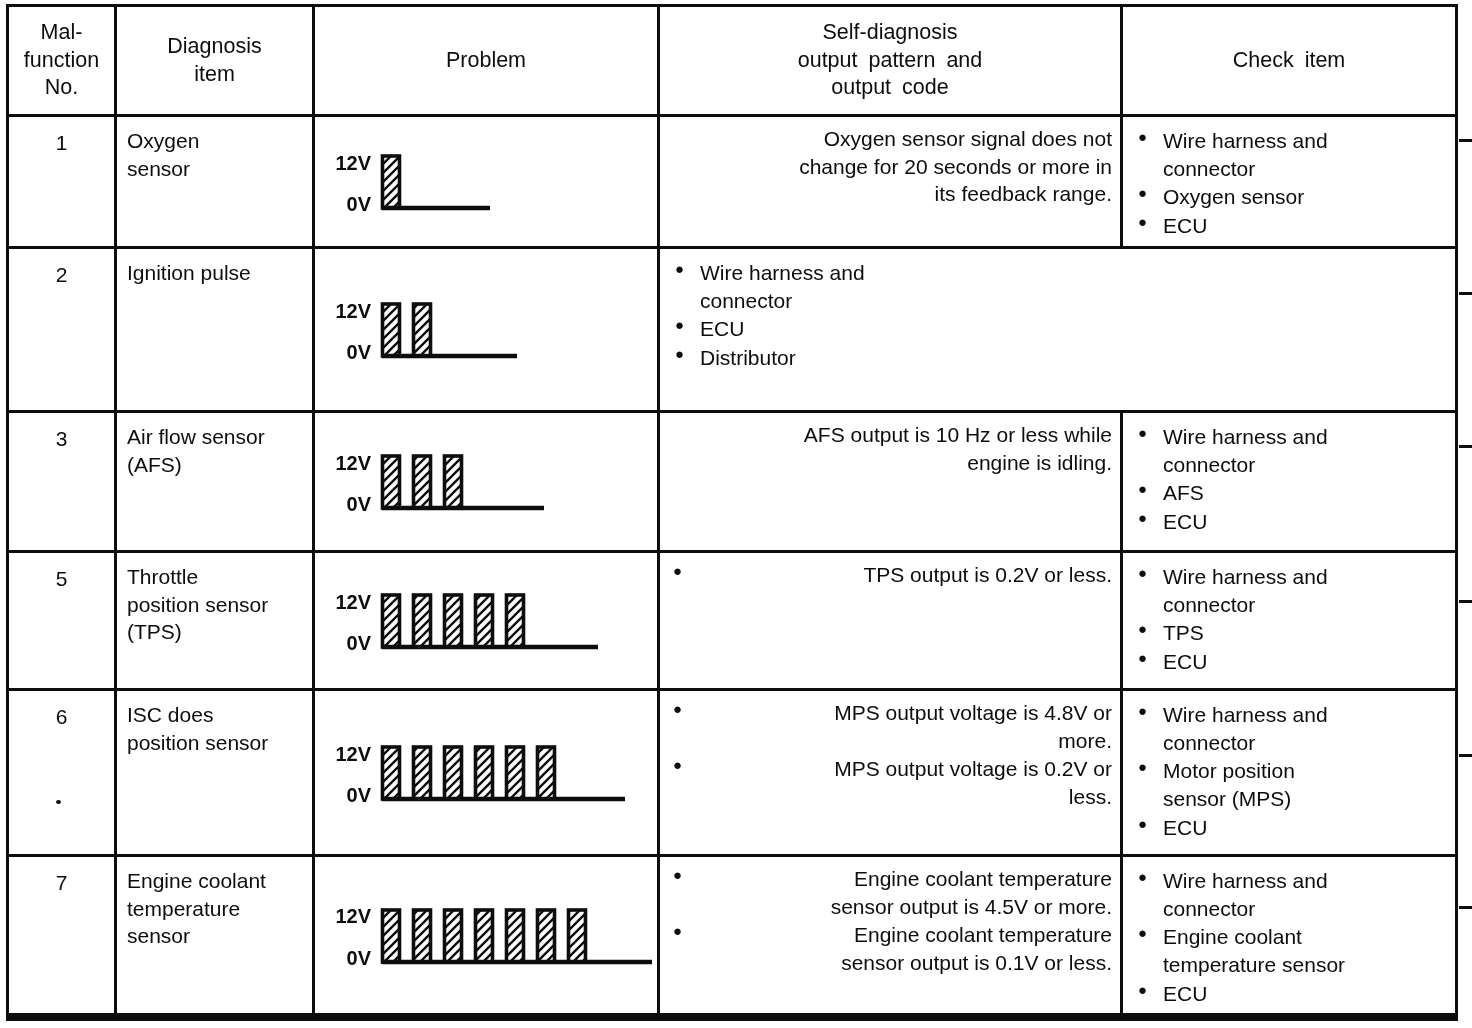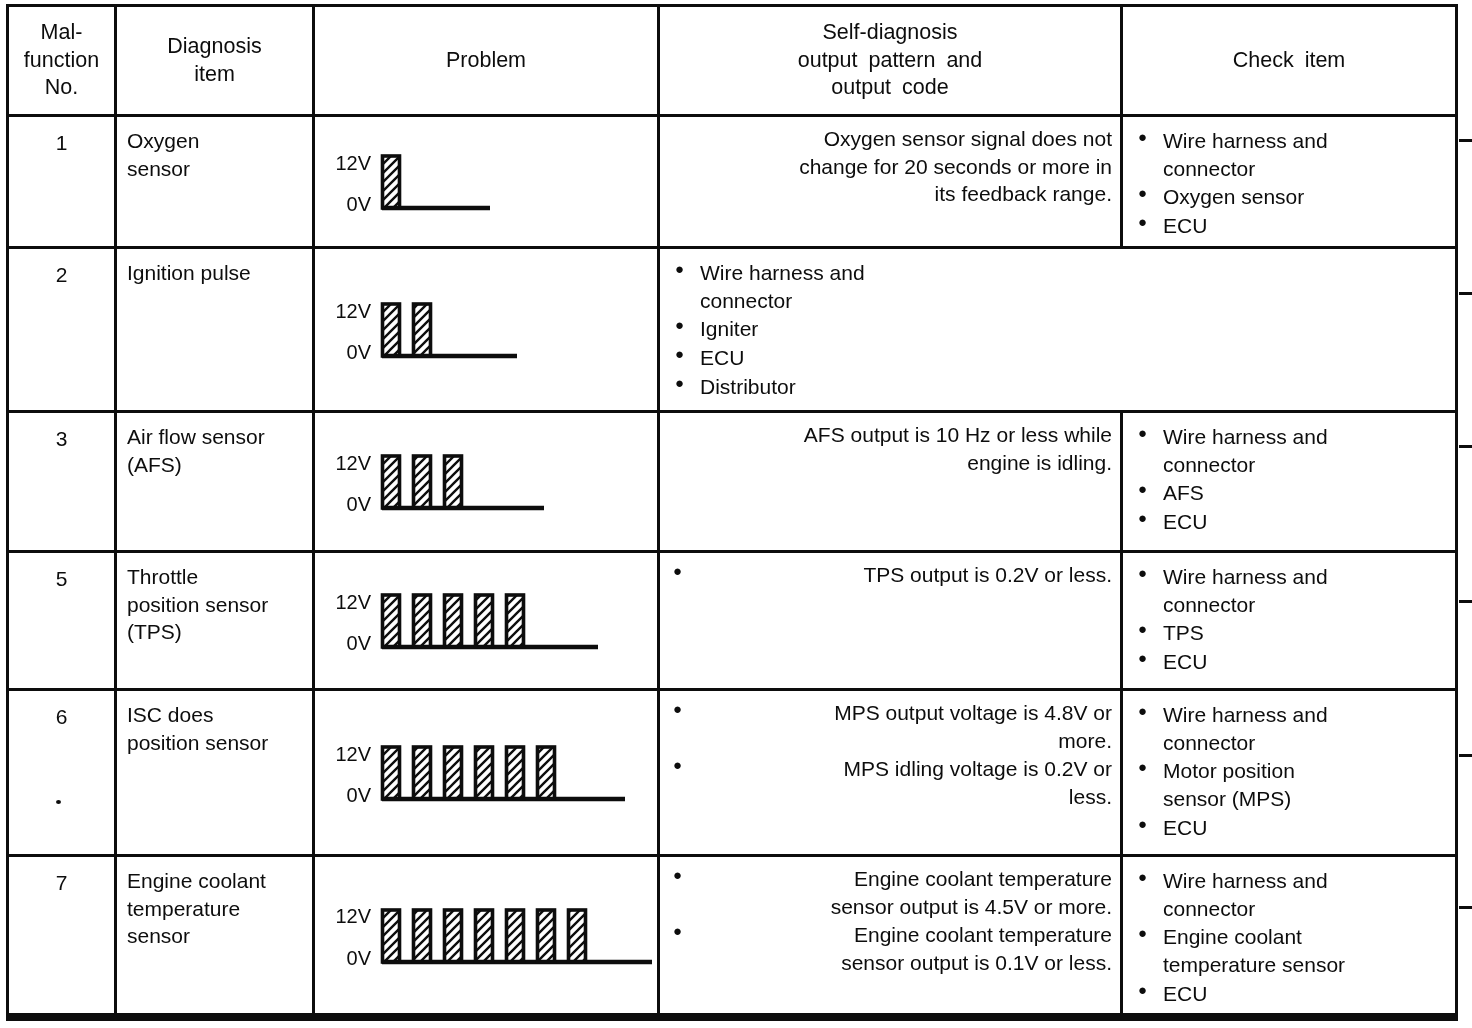--- a/index.html
+++ b/index.html
@@ -47,21 +47,21 @@
   .c-item{padding:10px 6px 16px 10px;}
   .c-pattern{display:flex;align-items:center;}
   .c-problem{padding:8px 8px 0 10px;text-align:right;}
   .c-check{padding:10px 16px 0 12px;}
   
   .wave{display:flex;align-items:center;margin-left:12px;}
   .wlabels{
     display:flex;flex-direction:column;justify-content:space-between;
     height:64px;min-width:44px;
     text-align:right;margin-right:9px;
-    font-size:20px;font-weight:400;
+    font-size:20px;font-weight:700;
   }
   .wlabels .lo{transform:translateY(4px);}
   .wsvg{line-height:0;}
   
   .li{white-space:pre-line;}
   .blist .li{position:relative;padding-left:28px;margin-bottom:1px;}
   .blist .li::before{
     content:"\25CF";
     position:absolute;left:3px;top:0px;
     font-size:15px;
@@ -139,21 +139,21 @@
                     <path d="M-2,2 l4,-4 M0,9 l9,-9 M7,11 l4,-4" stroke="#0d0d0d" stroke-width="2.4" fill="none"></path>
                   </pattern>
                 </defs>
                 <line x1="2" y1="59" x2="137" y2="59" stroke="#0d0d0d" stroke-width="4.6"></line>
                 <rect x="2.5" y="7" width="17" height="52" fill="url(#hatch1)" stroke="#0d0d0d" stroke-width="3.6"></rect>
                 <rect x="33.5" y="7" width="17" height="52" fill="url(#hatch1)" stroke="#0d0d0d" stroke-width="3.6"></rect>
               </svg></div>
         </div>
       </div>
       <div class="cell c-check blist"><div class="li">Wire harness and
-connector</div><div class="li">Igniter</div><div class="li">ECU</div><div class="li">Distributor</div></div>
+connector</div><div class="li">ECU</div><div class="li">Distributor</div></div>
     </div>
 
     <div class="trow" style="height:140px">
       <div class="cell c-no">3</div>
       <div class="cell c-item">Air flow sensor
 (AFS)</div>
       <div class="cell c-pattern">
         <div class="wave">
           <div class="wlabels">
             <span class="hi">12V</span>
@@ -229,21 +229,21 @@
                 <rect x="2.5" y="7" width="17" height="52" fill="url(#hatch4)" stroke="#0d0d0d" stroke-width="3.6"></rect>
                 <rect x="33.5" y="7" width="17" height="52" fill="url(#hatch4)" stroke="#0d0d0d" stroke-width="3.6"></rect>
                 <rect x="64.5" y="7" width="17" height="52" fill="url(#hatch4)" stroke="#0d0d0d" stroke-width="3.6"></rect>
                 <rect x="95.5" y="7" width="17" height="52" fill="url(#hatch4)" stroke="#0d0d0d" stroke-width="3.6"></rect>
                 <rect x="126.5" y="7" width="17" height="52" fill="url(#hatch4)" stroke="#0d0d0d" stroke-width="3.6"></rect>
                 <rect x="157.5" y="7" width="17" height="52" fill="url(#hatch4)" stroke="#0d0d0d" stroke-width="3.6"></rect>
               </svg></div>
         </div>
       </div>
       <div class="cell c-problem blist"><div class="li">MPS output voltage is 4.8V or
-more.</div><div class="li">MPS idling voltage is 0.2V or
+more.</div><div class="li">MPS output voltage is 0.2V or
 less.</div></div>
       <div class="cell c-check blist"><div class="li">Wire harness and
 connector</div><div class="li">Motor position
 sensor (MPS)</div><div class="li">ECU</div></div>
     </div>
 
     <div class="trow" style="height:156px">
       <div class="cell c-no">7</div>
       <div class="cell c-item">Engine coolant
 temperature

